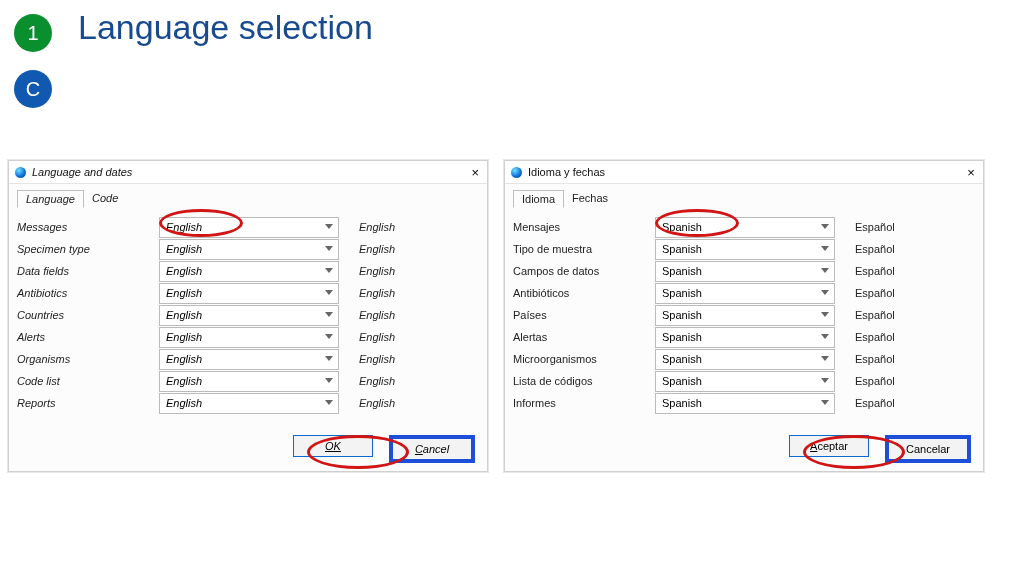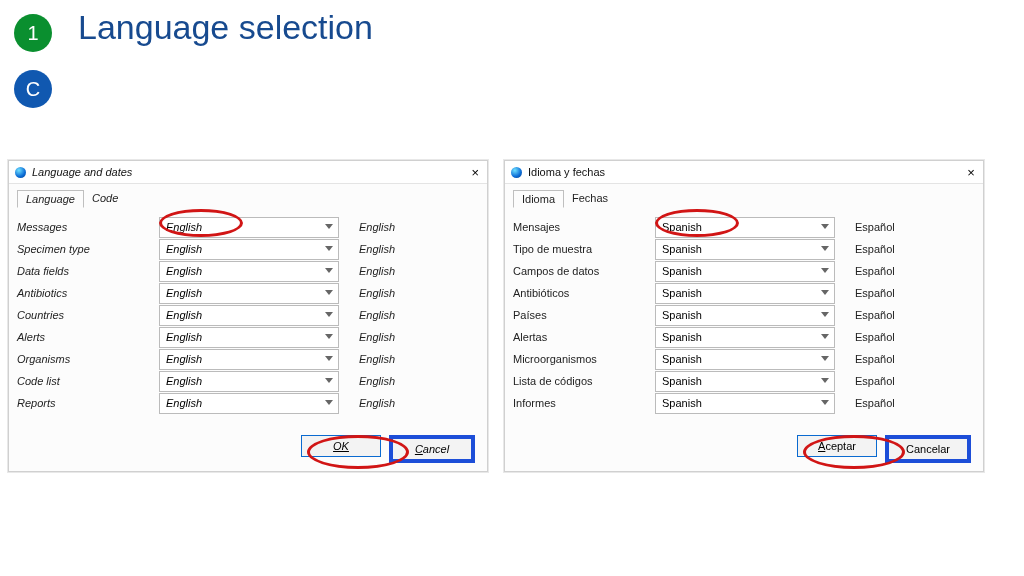--- a/index.html
+++ b/index.html
@@ -18,21 +18,21 @@
   .tabs{display:flex;gap:0;margin:6px 0 0 8px;font-size:11px;}
   .tab{padding:2px 8px;color:#222;cursor:pointer;}
   .tab.active{border:1px solid #bfbfbf;border-bottom:1px solid #fcfcfc;background:#fcfcfc;}
   .grid{margin:8px 10px 0 8px;}
   .row{display:flex;align-items:center;height:22px;}
   .lbl{width:142px;color:#222;}
   .dd{flex:0 0 180px;position:relative;}
   .dd-box{height:17px;border:1px solid #bbb;padding:1px 18px 1px 6px;background:#fff;font-size:11px;line-height:16px;position:relative;cursor:pointer;}
   .dd-box::after{content:"";position:absolute;right:5px;top:6px;border-left:4px solid transparent;border-right:4px solid transparent;border-top:5px solid #666;}
   .disp{margin-left:20px;color:#222;}
-  .btnbar{position:absolute;bottom:8px;right:12px;display:flex;gap:8px;}
+  .btnbar{position:absolute;bottom:8px;right:12px;display:flex;gap:16px;}
   .btn{width:78px;height:20px;border:4px solid #1d4ed8;background:#f3f3f3;font-size:11px;display:flex;align-items:center;justify-content:center;cursor:pointer;}
   .btn.primary{border:1px solid #0a6ad0;color:#000;}
   .u{text-decoration:underline;text-underline-offset:1px;}
   .ring{position:absolute;border:3px solid #d11515;border-radius:50%;pointer-events:none;}
   .ring-dd{width:78px;height:22px;}
   .ring-btn{width:96px;height:28px;}
 </style>
 </head>
 <body>
 <div class="slide">

